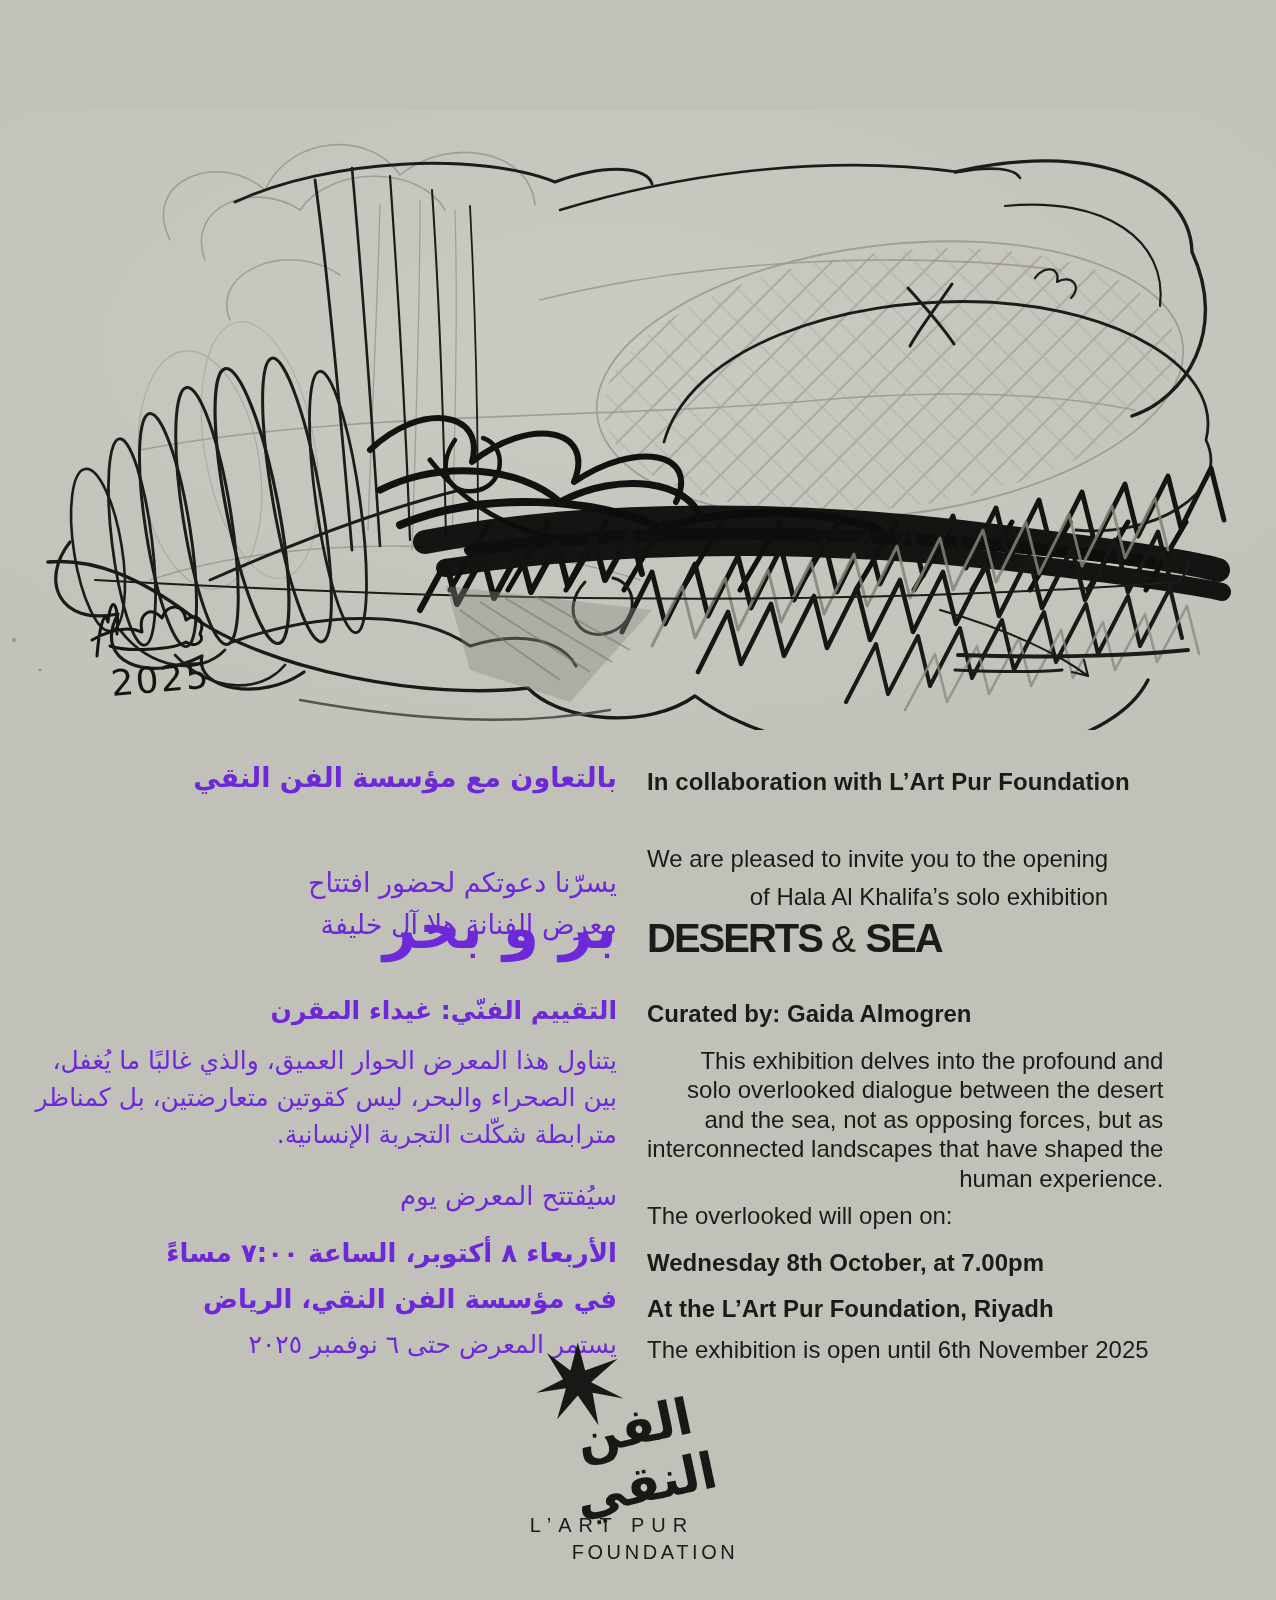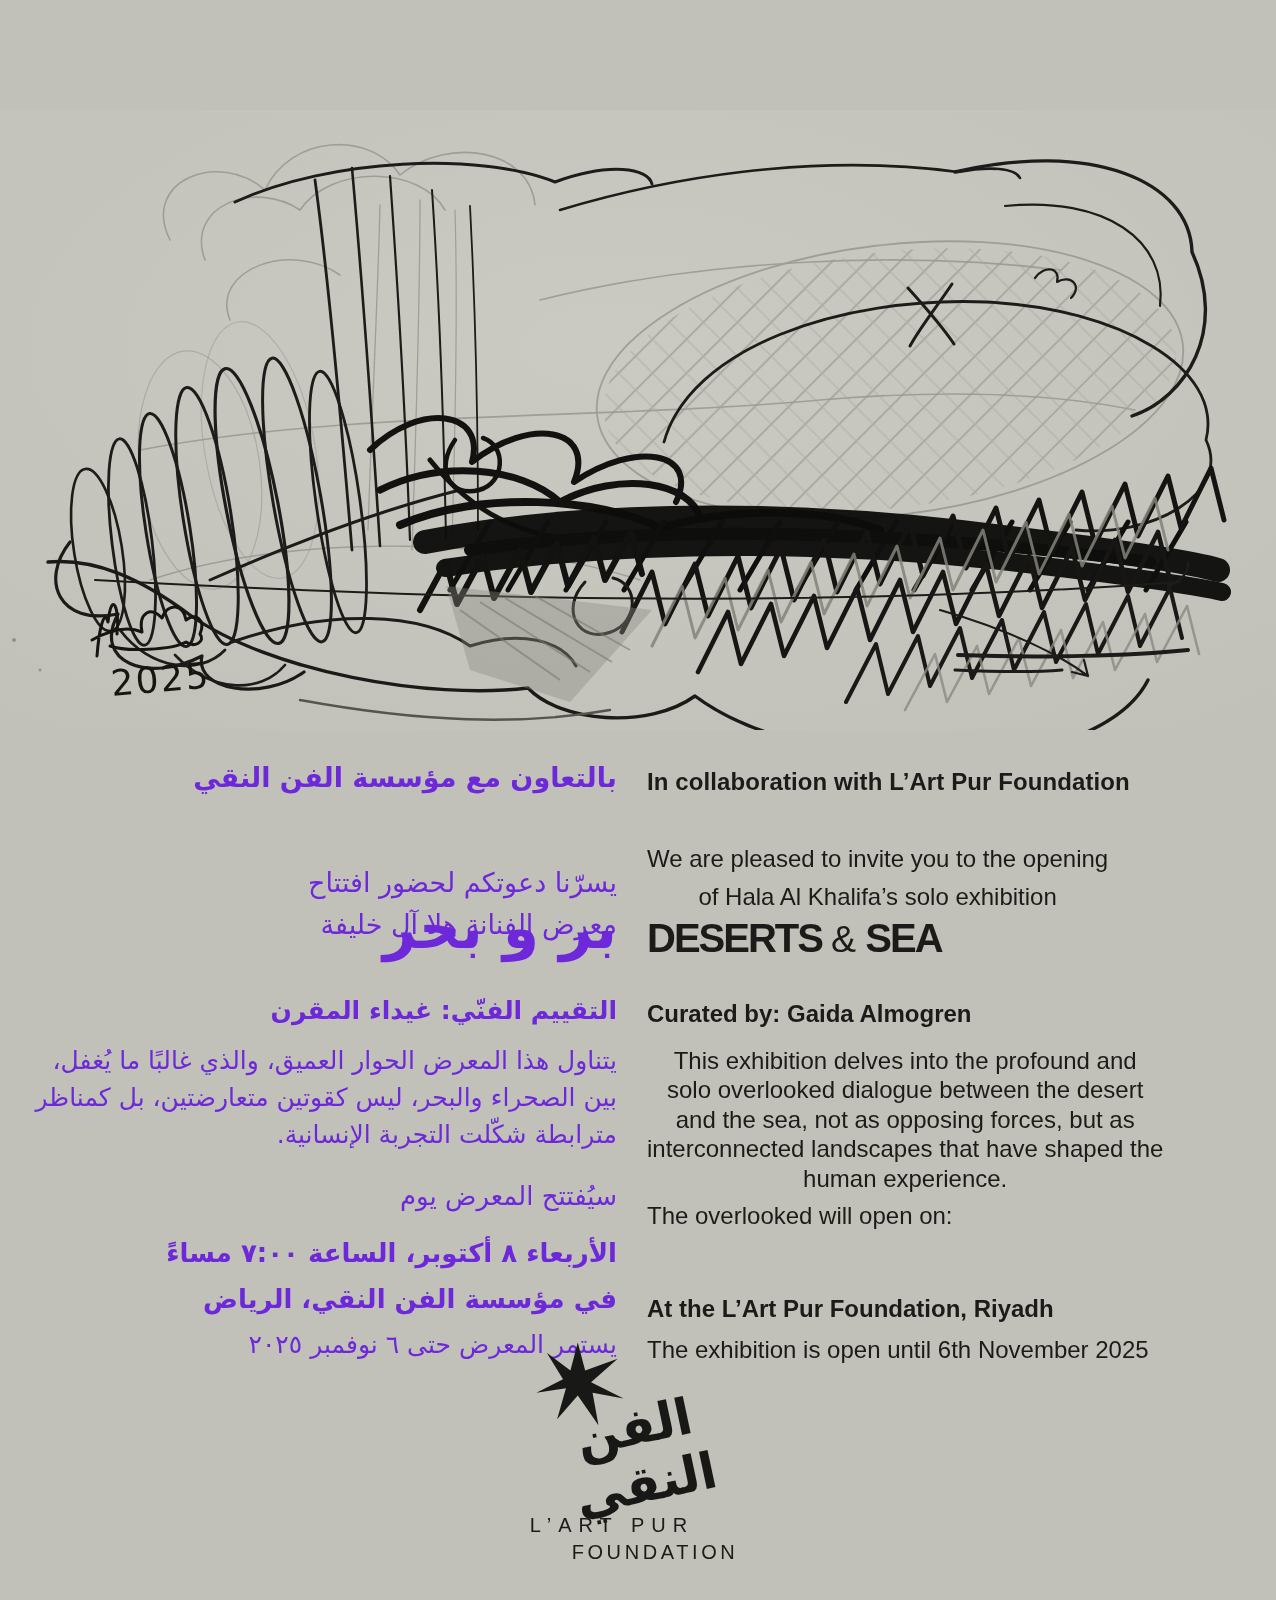--- a/index.html
+++ b/index.html
@@ -7,21 +7,21 @@
   body{
     width:1276px;height:1600px;
     background:#c2c1b9;
     font-family:"Liberation Sans",sans-serif;
     color:#1c1b19;
     overflow:hidden;
   }
   .poster{position:relative;width:1276px;height:1600px;background:#c2c1b9;}
   .abs{position:absolute;}
   
-  .en{left:647px;text-align:center;white-space:nowrap;color:#1c1b19;}
+  .en{left:647px;text-align:right;white-space:nowrap;color:#1c1b19;}
   .en-collab{top:768px;font-size:24px;font-weight:700;letter-spacing:.1px;}
   .en-invite{top:840px;font-size:24px;line-height:38px;font-weight:400;}
   .en-title{top:906px;font-size:40px;line-height:64px;font-weight:700;letter-spacing:-2px;}
   .en-title .amp{font-weight:400;font-size:.94em;letter-spacing:0;}
   .en-curated{top:1000px;font-size:24px;font-weight:700;}
   .en-desc{top:1046px;font-size:24px;line-height:29.4px;font-weight:400;}
   .en-open-intro{top:1202px;font-size:24px;}
   .en-open-date{top:1249px;font-size:24px;font-weight:700;}
   .en-open-venue{top:1295px;font-size:24px;font-weight:700;}
   .en-until{top:1336px;font-size:24px;}
@@ -188,20 +188,21 @@
   </div>
   <div class="abs en en-curated">Curated by: Gaida Almogren</div>
   <div class="abs en en-desc">
     <div>This exhibition delves into the profound and</div>
     <div>solo overlooked dialogue between the desert</div>
     <div>and the sea, not as opposing forces, but as</div>
     <div>interconnected landscapes that have shaped the</div>
     <div>human experience.</div>
   </div>
   <div class="abs en en-open-intro">The overlooked will open on:</div>
+  <div class="abs en en-open-date">Wednesday 8th October, at 7.00pm</div>
   <div class="abs en en-open-venue">At the L’Art Pur Foundation, Riyadh</div>
   <div class="abs en en-until">The exhibition is open until 6th November 2025</div>
 
   <svg class="abs logo-star" viewBox="0 0 130 130" aria-hidden="true">
     <polygon points="62,6 72,44 116,28 80,60 124,82 82,74 90,118 62,78 34,110 46,68 6,74 42,56 20,20 52,44" fill="#181816"></polygon>
   </svg>
   <div class="abs logo-callig">الفن النقي</div>
   <div class="abs logo-line1">L’ART PUR</div>
   <div class="abs logo-line2">FOUNDATION</div>
 

